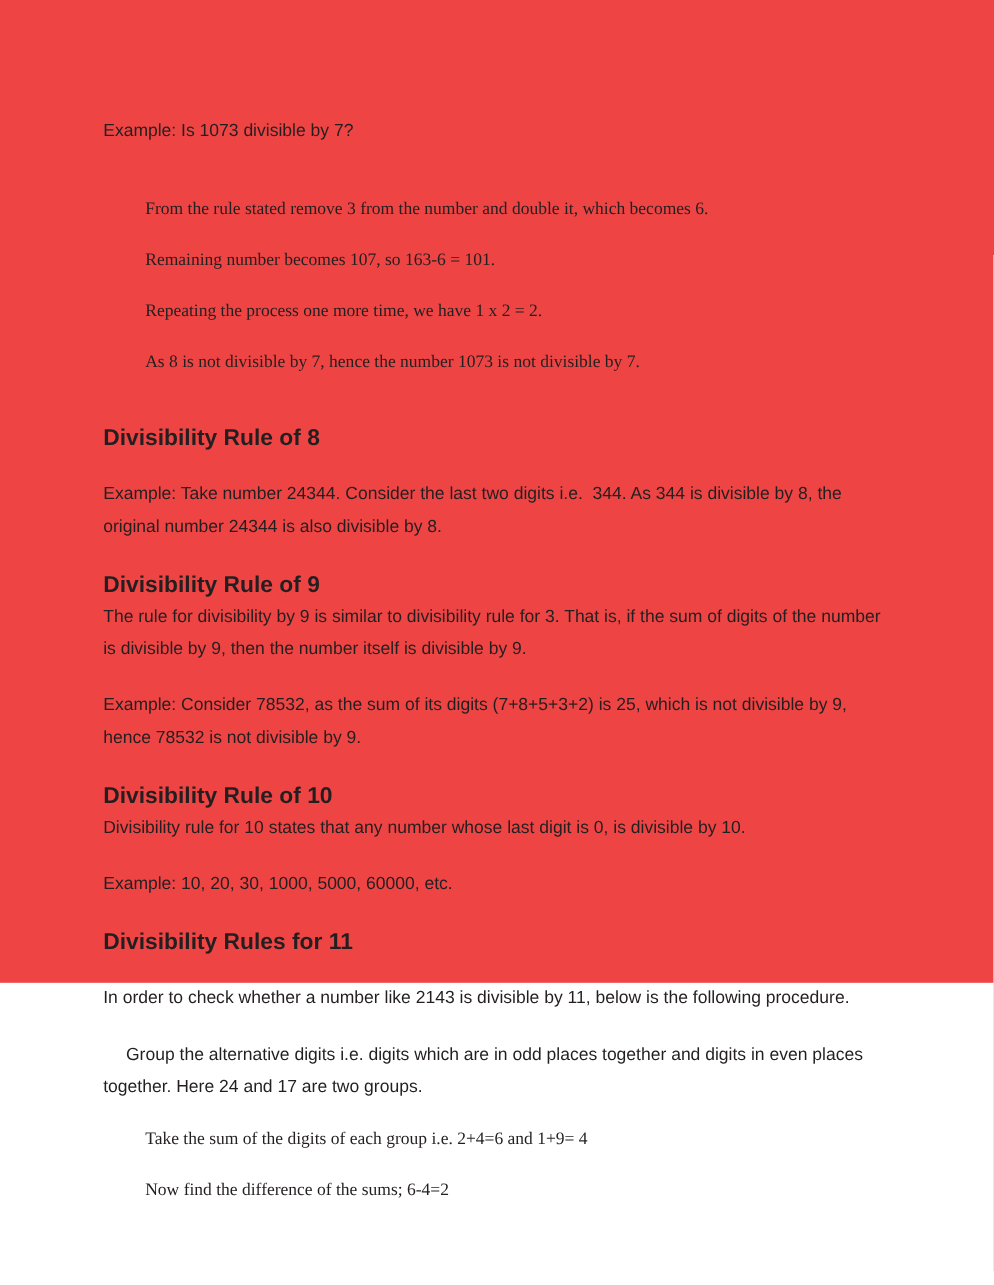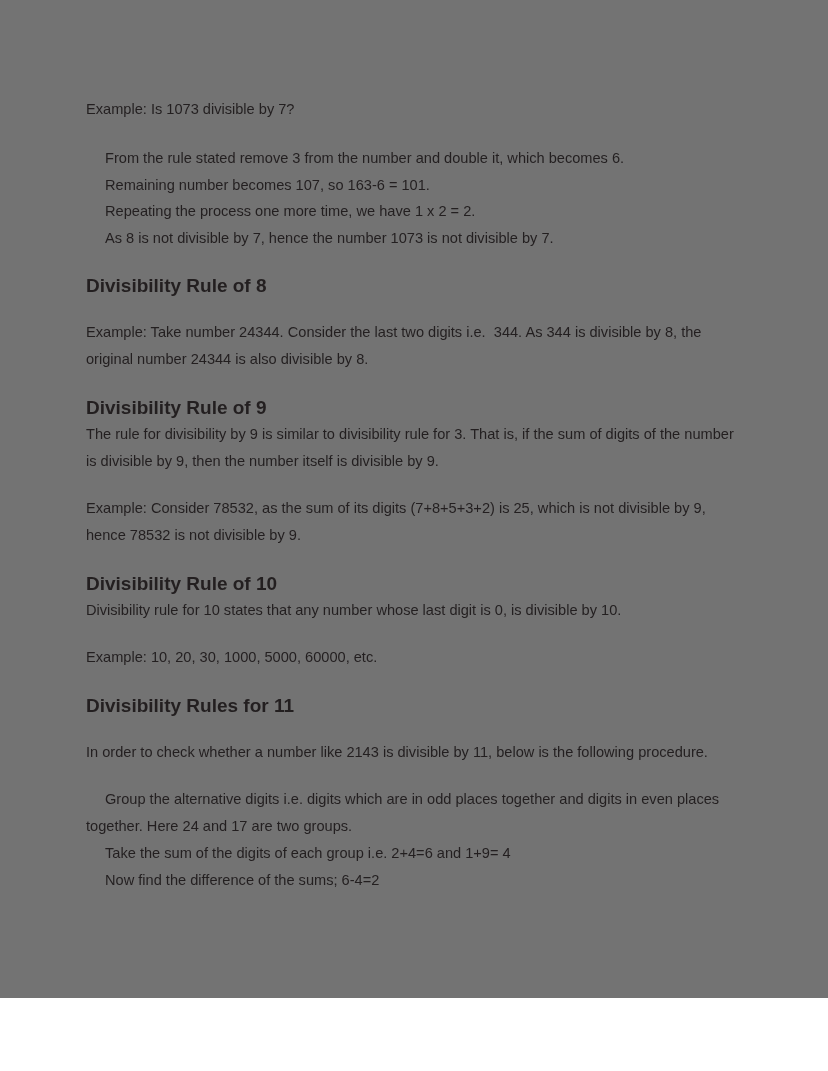--- a/index.html
+++ b/index.html
@@ -10,22 +10,22 @@
   body {
     width: 828px;
     height: 1071px;
     font-family: "Liberation Sans", sans-serif;
     color: #231f20;
     -webkit-font-smoothing: antialiased;
   }
   .page {
     position: relative;
     width: 828px;
-    height: 998px;
-    background: #737373;
+    height: 819px;
+    background: #ef4444;
     box-sizing: border-box;
     padding: 96px 92px 0 86px;
   }
   .doc {
     width: 650px;
   }
   
   .para {
     font-size: 14.6px;
     line-height: 27px;
@@ -48,24 +48,25 @@
 
   
   .steps {
     margin: 0;
     padding: 0;
     list-style: none;
   }
   .steps li {
     font-size: 14.6px;
     line-height: 26.6px;
-    margin: 0;
+    margin: 16px;
     padding-left: 19px;
     color: #231f20;
     white-space: pre-wrap;
+    font-family: Liberation Serif, serif;
   }
   
   .para-indent {
     text-indent: 19px;
   }
 </style>
 </head>
 <body>
 
 <div class="page">

